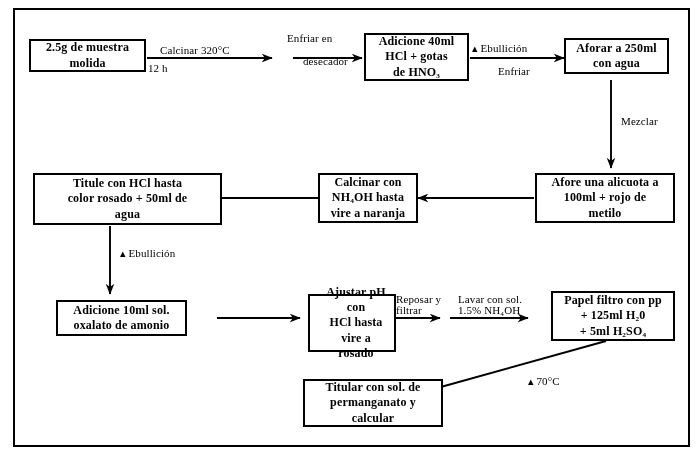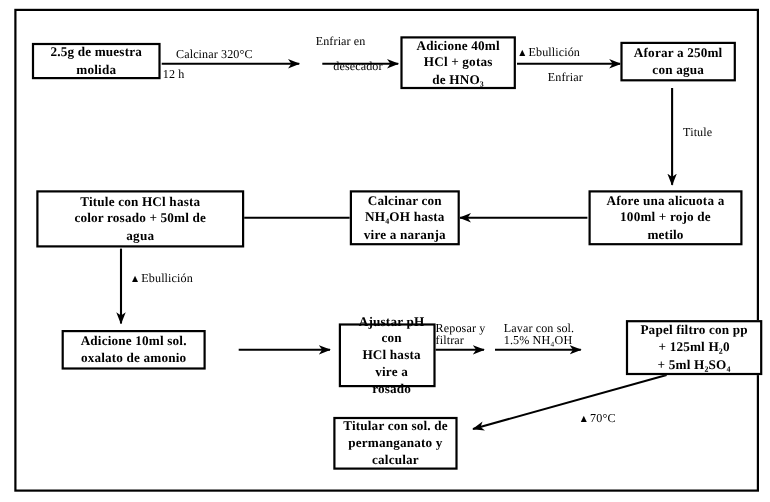--- a/index.html
+++ b/index.html
@@ -155,46 +155,46 @@
   </div>
 
   <div class="node" style="left:308px; top:294px; width:88px; height:58px;padding-left:12px;">
     <span class="nodetext">
       <span>Ajustar pH con</span><br>
       <span>HCl hasta vire a</span><br>
       <span>rosado</span>
     </span>
   </div>
 
-  <div class="node" style="left:551px; top:291px; width:124px; height:50px;margin-left:18px;">
+  <div class="node" style="left:551px; top:291px; width:124px; height:50px;">
     <span class="nodetext">
       <span>Papel filtro con pp</span><br>
       <span>+ 125ml H₂0</span><br>
       <span>+ 5ml H₂SO₄</span>
     </span>
   </div>
 
-  <div class="node" style="left:303px; top:379px; width:113px; height:48px;">
+  <div class="node" style="left:303px; top:379px; width:140px; height:48px;">
     <span class="nodetext">
       <span>Titular con sol. de</span><br>
       <span>permanganato y</span><br>
       <span>calcular</span>
     </span>
   </div>
 
   <div class="elabel" style="left:160px; top:44px;">Calcinar 320°C</div>
   <div class="elabel" style="left:148px; top:62px;">12 h</div>
 
   <div class="elabel" style="left:287px; top:32px;">Enfriar en</div>
   <div class="elabel" style="left:287px; top:55px;margin-left:16px;">desecador</div>
 
   <div class="elabel" style="left:472px; top:42px;">▴ Ebullición</div>
   <div class="elabel" style="left:498px; top:65px;">Enfriar</div>
 
-  <div class="elabel" style="left:621px; top:115px;">Titule</div>
+  <div class="elabel" style="left:621px; top:115px;">Mezclar</div>
 
   <div class="elabel" style="left:120px; top:247px;">▴ Ebullición</div>
 
   <div class="elabel" style="left:396px; top:293px;">Reposar y</div>
   <div class="elabel" style="left:396px; top:304px;">filtrar</div>
 
   <div class="elabel" style="left:458px; top:293px;">Lavar con sol.</div>
   <div class="elabel" style="left:458px; top:304px;">1.5% NH₄OH</div>
 
   <div class="elabel" style="left:528px; top:375px;">▴ 70°C</div>

